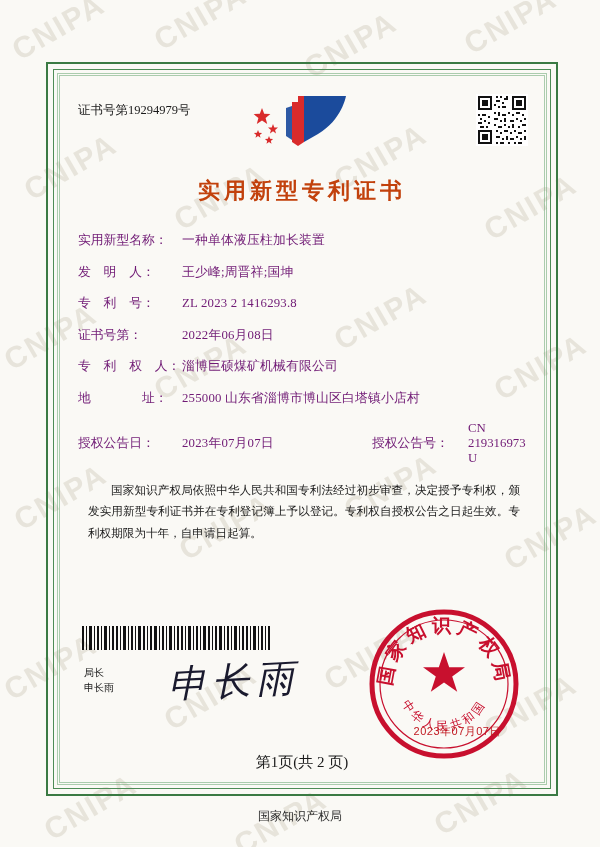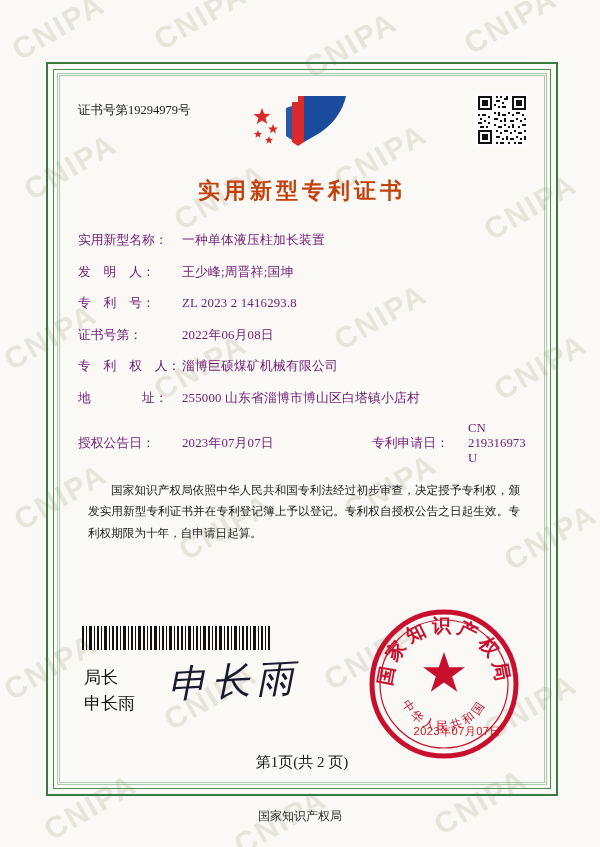--- a/index.html
+++ b/index.html
@@ -155,21 +155,21 @@
     top: 562px;
     width: 188px;
     height: 24px;
   }
 
   
   .sign-label {
     position: absolute;
     left: 36px;
     top: 601px;
-    font-size: 17px;
+    font-size: 10px;
     line-height: 1.5;
     color: #111;
   }
   .sign-script {
     position: absolute;
     left: 120px;
     top: 592px;
     font-size: 38px;
     color: #1a1a2e;
     font-family: "DejaVu Serif", serif;
@@ -362,21 +362,21 @@
         <span class="lbl">专　利　权　人：</span>
         <span class="val">淄博巨硕煤矿机械有限公司</span>
       </div>
       <div class="row">
         <span class="lbl">地　　　　址：</span>
         <span class="val">255000 山东省淄博市博山区白塔镇小店村</span>
       </div>
       <div class="row dual">
         <span class="lbl">授权公告日：</span>
         <span class="val">2023年07月07日</span>
-        <span class="lbl2">专利申请日：</span>
+        <span class="lbl2">授权公告号：</span>
         <span class="val2">CN 219316973 U</span>
       </div>
     </div>
 
     <div class="paras">
       <p>国家知识产权局依照中华人民共和国专利法经过初步审查，决定授予专利权，颁发实用新型专利证书并在专利登记簿上予以登记。专利权自授权公告之日起生效。专利权期限为十年，自申请日起算。</p>
     </div>
 
     <div class="barcode">
       <svg viewBox="0 0 188 24" width="188" height="24" preserveAspectRatio="none">

